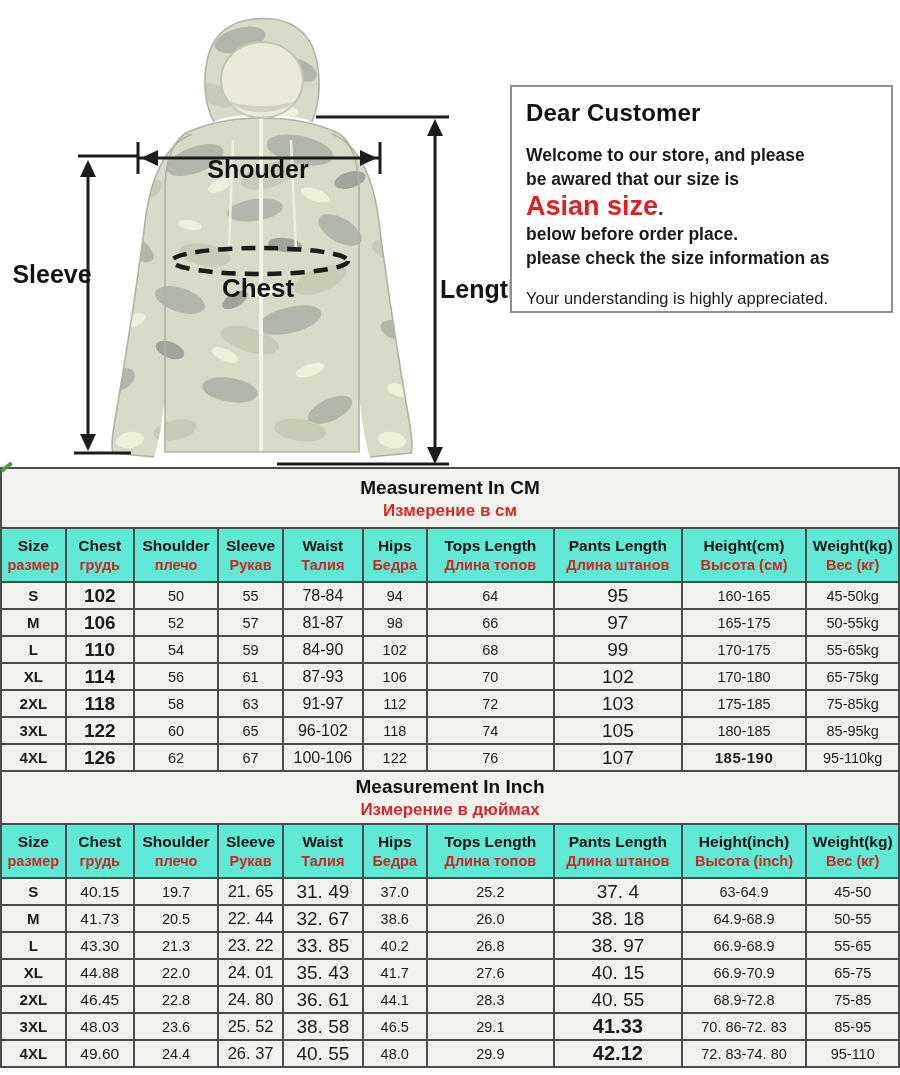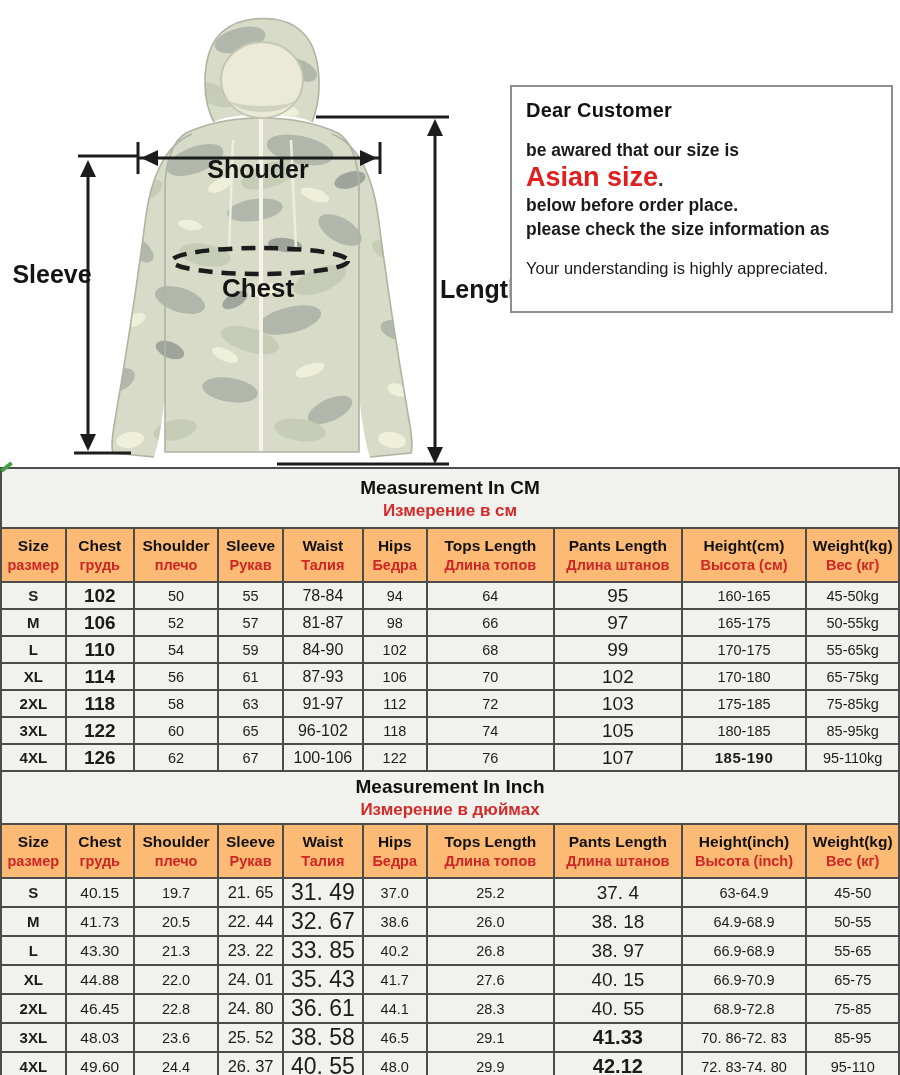--- a/index.html
+++ b/index.html
@@ -7,53 +7,53 @@
   body { font-family:"Liberation Sans", sans-serif; color:#111; }
   .page { position:relative; width:900px; height:1075px; background:#fff; overflow:hidden; }
 
   
   .top-section { position:absolute; top:0; left:0; width:900px; height:467px; background:#fff; }
   .jacket-svg { position:absolute; top:0; left:0; }
 
   
   .notice { position:absolute; left:510px; top:85px; width:383px; height:228px;
             background:#fff; border:2px solid #8f8f8f; padding:12px 14px 10px 14px; }
-  .notice .n-title { font-size:20px; font-weight:bold; color:#111; margin-bottom:16px; letter-spacing:0.2px; }
+  .notice .n-title { font-size:24px; font-weight:bold; color:#111; margin-bottom:16px; letter-spacing:0.2px; }
   .notice .n-line { font-size:17.5px; font-weight:bold; color:#1a1a1a; line-height:1.38; }
   .notice .n-asian { font-size:27px; font-weight:bold; color:#e02020; line-height:1.15; }
   .notice .n-dot { color:#333; font-size:20px; font-weight:bold; }
   .notice .n-thanks { margin-top:18px; font-size:16.5px; font-weight:normal; color:#1a1a1a; }
 
   
   .chart-wrap { position:absolute; top:467px; left:0; width:724px; }
   .green-mark { position:absolute; top:-2px; left:0px; width:13px; height:4px;
                 background:#43a047; transform:rotate(-38deg); z-index:3; }
   table.size-chart { width:900px; border-collapse:collapse; table-layout:fixed;
                      background:#f1f1ed; border:2px solid #4c4c4c; }
   .size-chart td, .size-chart th { border:2px solid #4c4c4c; text-align:center; vertical-align:middle;
                                    overflow:hidden; white-space:nowrap; }
   tr.title-row td { border-left:2px solid #4c4c4c; border-right:2px solid #4c4c4c; }
   tr.title-row.cmt td { height:60px; }
   tr.title-row.int td { height:53px; }
   .t-en { font-size:19px; font-weight:bold; color:#111; line-height:1.35; }
   .t-ru { font-size:17px; font-weight:bold; color:#d42a2a; line-height:1.2; }
-  tr.head-row th { height:54px; padding:3px 1px; background:#fdba74; }
+  tr.head-row th { height:54px; padding:3px 1px; background:#5eead4; }
   .hen { font-size:15.5px; font-weight:bold; color:#111; line-height:1.35; }
   .hru { font-size:14.5px; font-weight:bold; color:#cf2525; line-height:1.2;text-align:center; }
   tbody.data td { height:27px; font-size:14.5px; color:#1c1c1c; }
   tbody.data td.c0 { font-weight:bold; font-size:15px; }
   
   tbody.cm td.c1 { font-size:19px; font-weight:600; }
   tbody.cm td.c4 { font-size:16px; }
   tbody.cm td.c7 { font-size:19px; }
   tbody.cm tr:nth-child(7) td.c8 { font-weight:bold; font-size:15px; letter-spacing:0.5px; }
   
   tbody.inch td.c1 { font-size:15.5px; }
   tbody.inch td.c3 { font-size:16.5px; }
-  tbody.inch td.c4 { font-size:23px; }
+  tbody.inch td.c4 { font-size:19px; }
   tbody.inch td.c7 { font-size:19px; }
   tbody.inch tr:nth-child(6) td.c7,
   tbody.inch tr:nth-child(7) td.c7 { font-weight:bold; font-size:20px; }
   tbody.inch tr:nth-child(6) td.c8,
   tbody.inch tr:nth-child(7) td.c8 { font-size:14.5px; }
 </style>
 </head>
 <body>
 
 <div class="page">
@@ -166,20 +166,21 @@
       <g font-family="Liberation Sans, sans-serif" font-weight="bold" fill="#141414">
         <text x="258" y="178" font-size="25" text-anchor="middle">Shouder</text>
         <text x="52" y="283" font-size="25" text-anchor="middle">Sleeve</text>
         <text x="258" y="297" font-size="26" text-anchor="middle">Chest</text>
         <text x="440" y="298" font-size="25" text-anchor="start">Length</text>
       </g>
     </svg>
 
     <div class="notice">
       <div class="n-title">Dear Customer</div>
+      <div class="n-line">Welcome to our store, and please</div>
       <div class="n-line">be awared that our size is</div>
       <div><span class="n-asian">Asian size</span><span class="n-dot">.</span></div>
       <div class="n-line">below before order place.</div>
       <div class="n-line">please check the size information as</div>
       <div class="n-thanks">Your understanding is highly appreciated.</div>
     </div>
   </div>
 
   <div class="chart-wrap">
     <div class="green-mark"></div>

